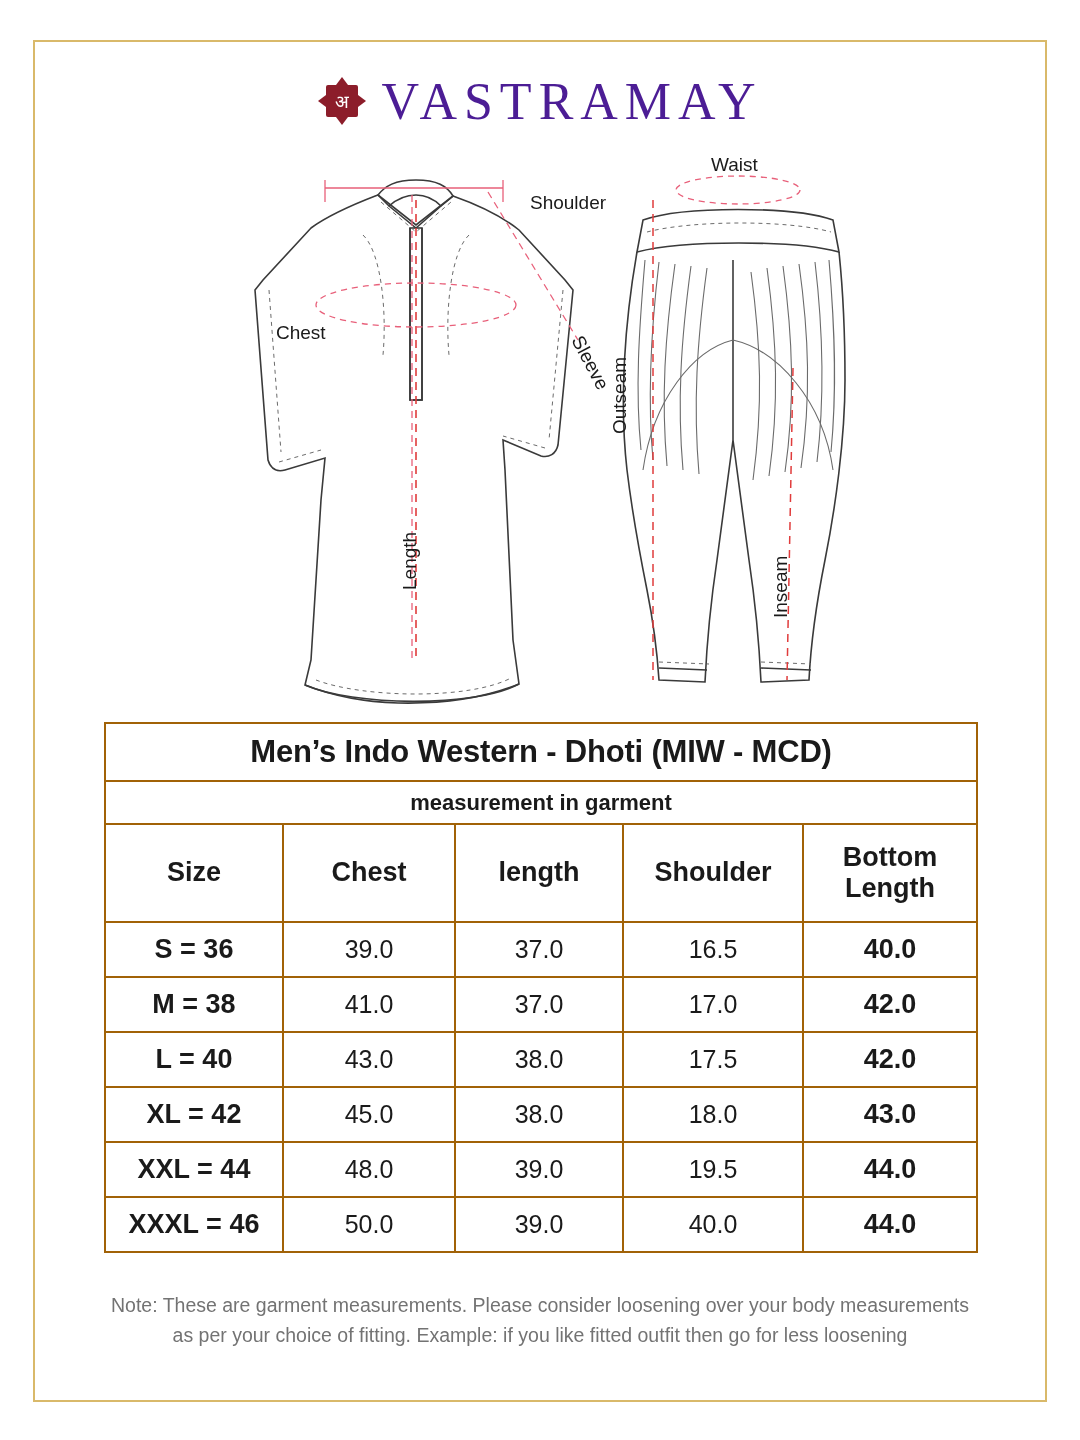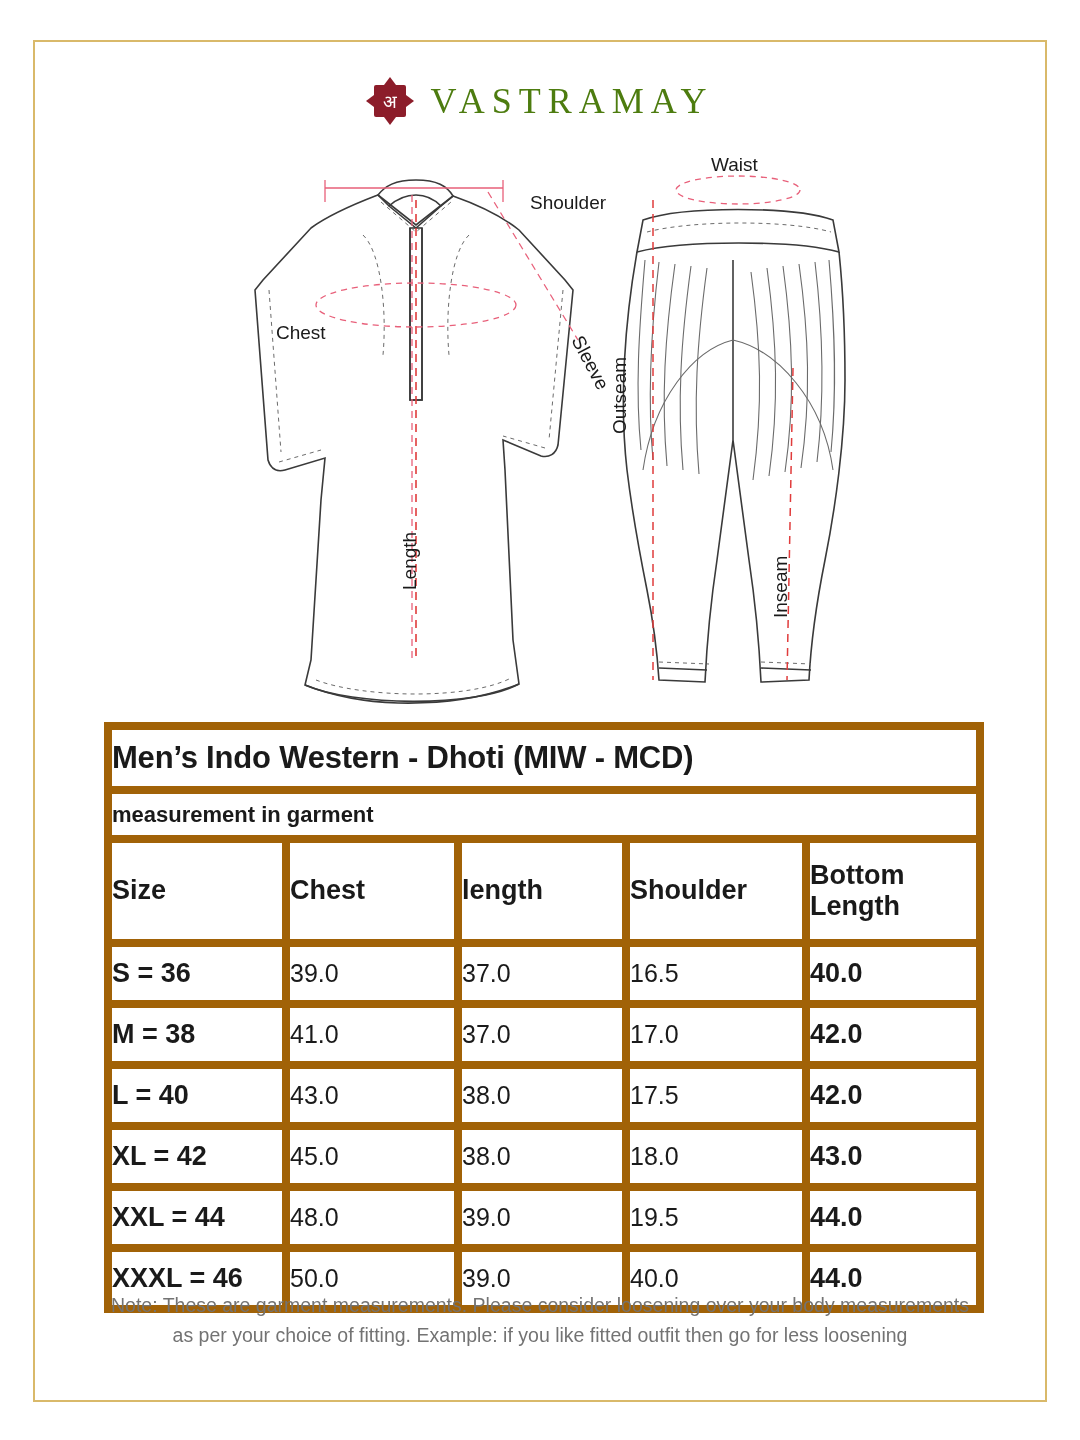--- a/index.html
+++ b/index.html
@@ -44,23 +44,23 @@
     justify-content: center;
     gap: 16px;
   }
   .brand-mark {
     width: 48px;
     height: 48px;
     position: relative;
   }
   .brand-name {
     font-family: "Liberation Serif", serif;
-    font-size: 36px;
+    font-size: 52px;
     letter-spacing: 7px;
-    color: #4d7c0f;
+    color: #4c1d95;
     font-weight: 400;
   }
   
   .illustration {
     position: absolute;
     left: 33px;
     top: 140px;
     width: 1014px;
     height: 575px;
   }
@@ -78,21 +78,22 @@
     left: 104px;
     top: 722px;
     width: 872px;
   }
   table.size-table {
     border-collapse: collapse;
     width: 872px;
     table-layout: fixed;
   }
   table.size-table td, table.size-table th {
-    border: 8px solid #a16207;
+    border: 2px solid #a16207;
+    text-align: center;
     vertical-align: middle;
     padding: 0;
   }
   .tbl-title {
     font-size: 31px;
     font-weight: bold;
     height: 56px;
     letter-spacing: -0.2px;
   }
   .tbl-sub {

